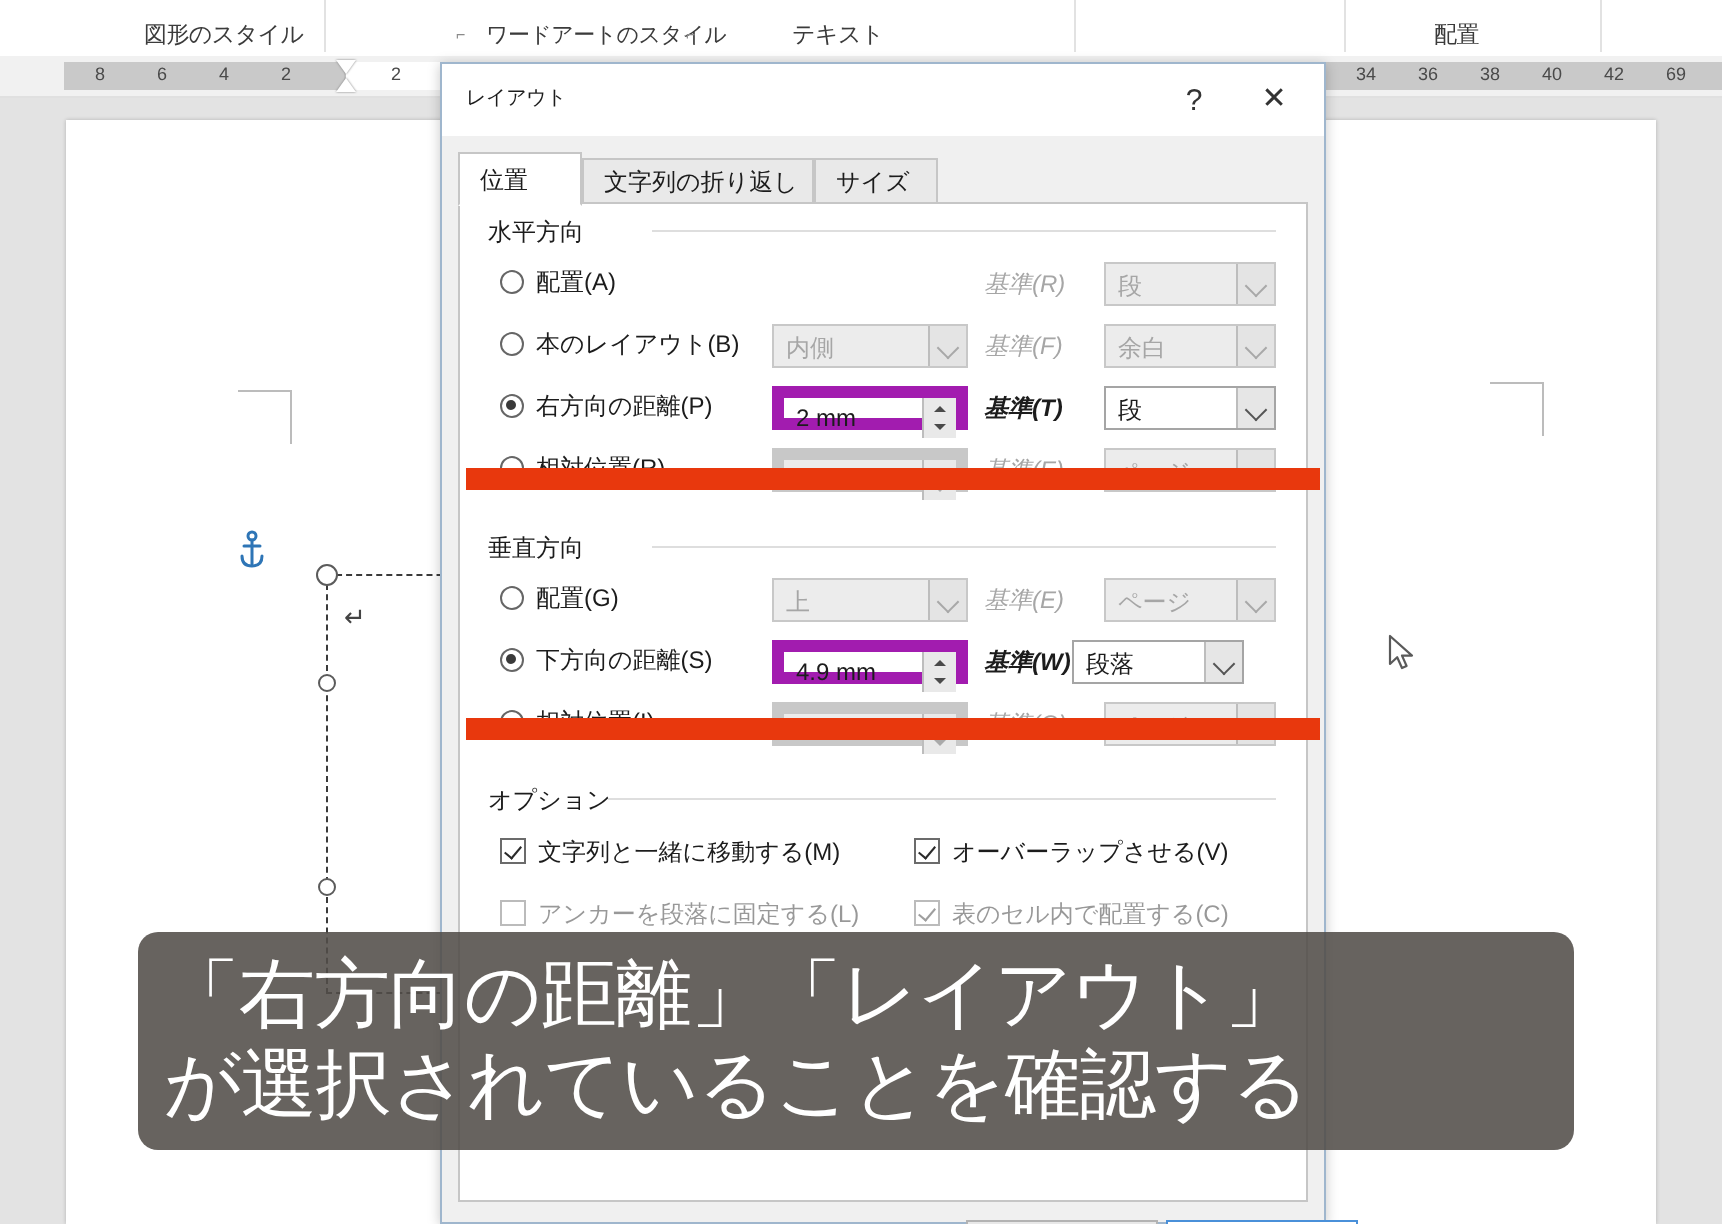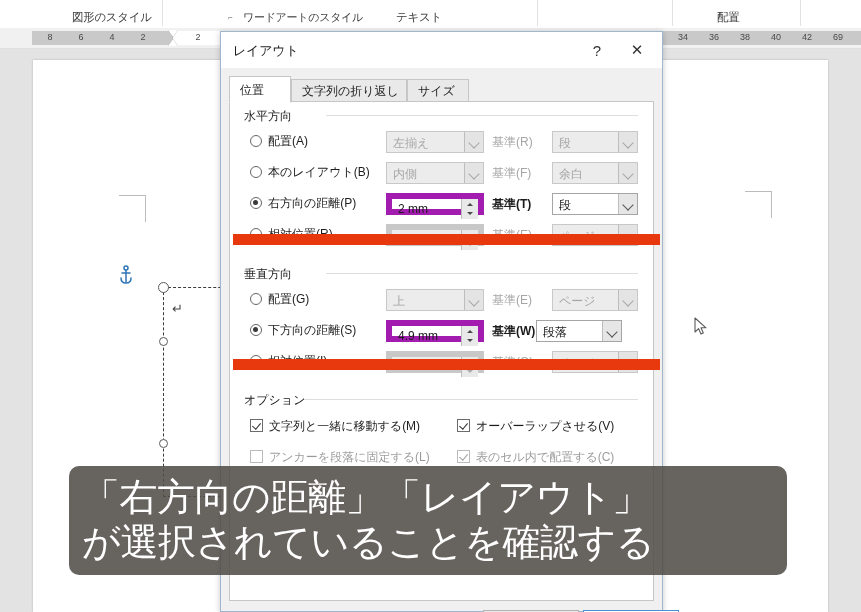--- a/index.html
+++ b/index.html
@@ -164,21 +164,21 @@
     box-shadow: 0 1px 6px rgba(0,0,0,0.22);
   }
   .dlg-titlebar {
     position: relative;
     height: 36px;
     background: #ffffff;
     border-bottom: 1px solid #dcdcdc;
   }
   .dlg-title {
     position: absolute; left: 12px; top: 10px;
-    font-size: 13px; color: #1c1c1c;
+    font-size: 10px; color: #1c1c1c;
     letter-spacing: -0.2px;
   }
   .dlg-help {
     position: absolute; right: 54px; top: 8px;
     width: 22px; height: 22px;
     font-size: 15px; color: #333;
     text-align: center; line-height: 22px;
     cursor: default;
   }
   .dlg-close {
@@ -258,20 +258,21 @@
   .radio-label {
     position: absolute; left: 18px; top: 0;
     font-size: 12px; color: #1c1c1c;
     white-space: nowrap;
   }
 
   .base-label {
     position: absolute;
     font-size: 12px; color: #1c1c1c;
     white-space: nowrap;
+    font-style: italic;
   }
   .base-label.disabled { color: #a6a6a6; }
 
   
   .combo {
     position: absolute;
     height: 22px;
     background: #ffffff;
     border: 1px solid #a5a5a5;
     box-sizing: border-box;
@@ -506,26 +507,20 @@
 
       <div class="tabpane">
 
         <div class="grp-label" style="left:14px; top:6px;">水平方向</div>
         <div class="grp-line" style="left:96px; top:13px; width:312px;"></div>
 
         <div class="radio-row" style="top:31px;">
           <div class="radio"></div>
           <div class="radio-label">配置(A)</div>
         </div>
-        <div class="combo disabled" style="left:156px; top:29px; width:98px;">
-          <div class="combo-text">左揃え</div>
-          <div class="combo-btn">
-              <div class="chev"></div>
-            </div>
-        </div>
         <div class="base-label disabled" style="left:262px; top:32px;">基準(R)</div>
         <div class="combo disabled" style="left:322px; top:29px; width:86px;">
           <div class="combo-text">段</div>
           <div class="combo-btn">
               <div class="chev"></div>
             </div>
         </div>
 
         <div class="radio-row" style="top:62px;">
           <div class="radio"></div>

